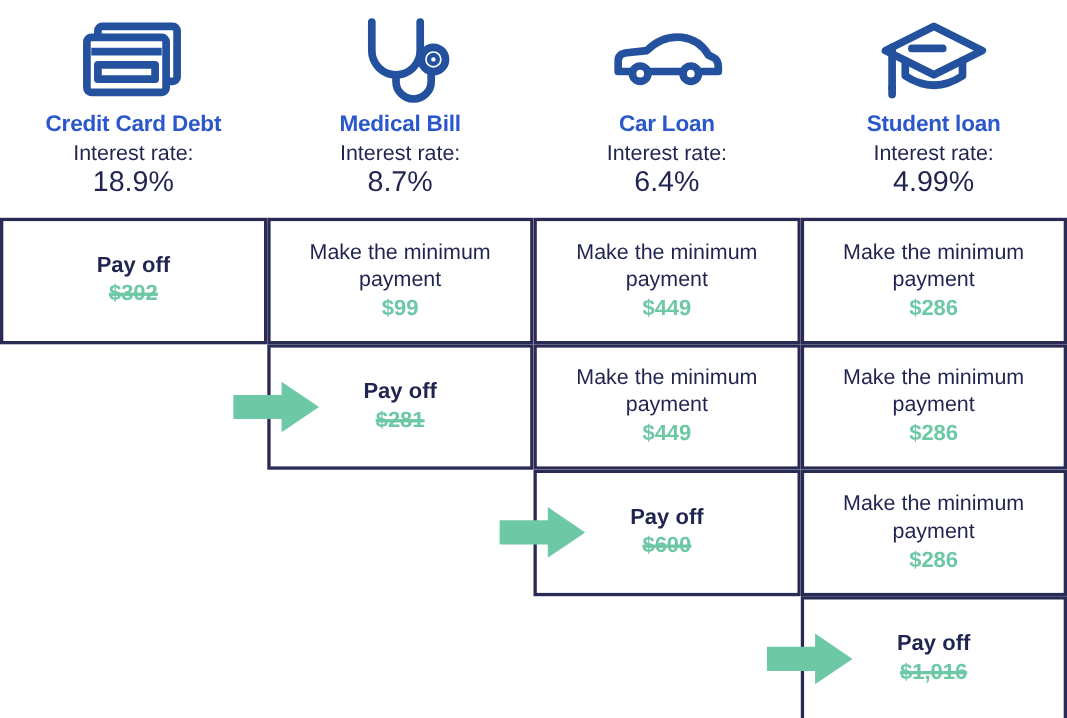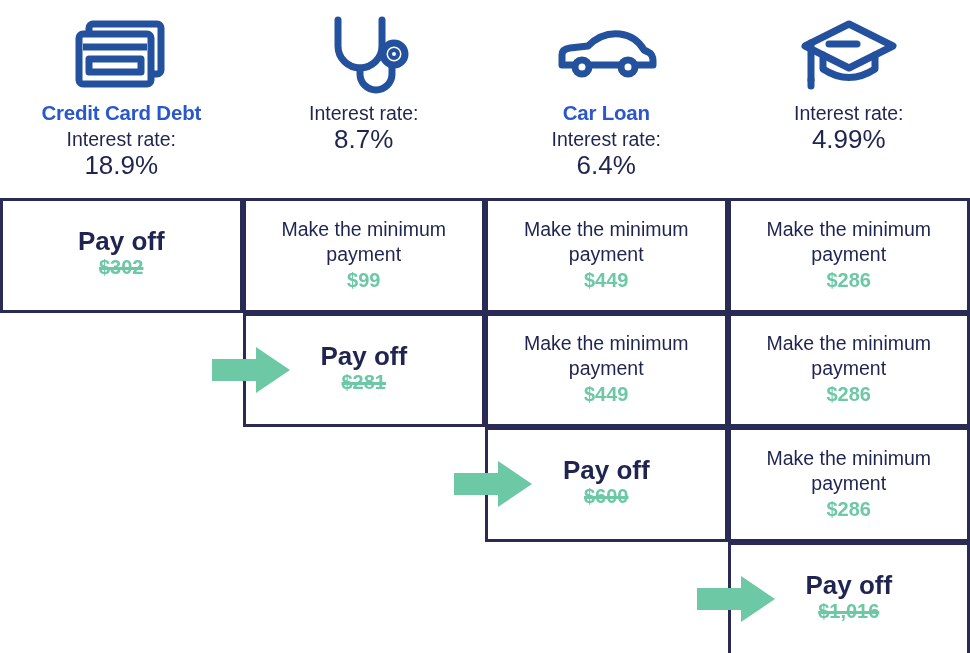--- a/index.html
+++ b/index.html
@@ -78,21 +78,21 @@
   }
   .cell-action {
     color: #1F2450;
     font-size: 19.5px;
     line-height: 25px;
     text-align: center;
     max-width: 218px;
   }
   .cell-action.payoff {
     font-weight: bold;
-    font-size: 26px;
+    font-size: 20px;
   }
   .cell-amount {
     color: #6DC8A6;
     font-weight: bold;
     font-size: 20px;
     line-height: 27px;
     text-align: center;
   }
   .cell-amount.struck {
     text-decoration: line-through;
@@ -133,20 +133,21 @@
     <div class="icon-wrap">
       <svg width="96" height="84" viewBox="0 0 96 84">
         <g fill="none" stroke="#23519E" stroke-width="7" stroke-linecap="round">
           <path d="M22 8 L22 34 A22 22 0 0 0 66 34 L66 8"></path>
           <path d="M44 56 L44 62 A16 16 0 0 0 76 62 L76 52"></path>
           <circle cx="78" cy="42" r="11" fill="#ffffff"></circle>
           <circle cx="78" cy="42" r="4" stroke-width="4"></circle>
         </g>
       </svg>
     </div>
+    <div class="debt-title">Medical Bill</div>
     <div class="rate-label">Interest rate:</div>
     <div class="rate-value">8.7%</div>
   </div>
 
   <div class="debt-col">
     <div class="icon-wrap">
       <svg width="104" height="62" viewBox="0 0 104 62">
         <g fill="none" stroke="#23519E" stroke-width="7" stroke-linejoin="round" stroke-linecap="round">
           <path d="M8 42 L8 32 Q8 26 16 25 L34 23 Q48 9 66 11 Q82 13 90 27 L94 29 Q99 31 99 38 L99 42 Z"></path>
           <circle cx="28" cy="44" r="7" fill="#ffffff"></circle>
@@ -164,20 +165,21 @@
       <svg width="100" height="80" viewBox="0 0 100 80">
         <g fill="none" stroke="#23519E" stroke-width="7" stroke-linejoin="round" stroke-linecap="round">
           <path d="M50 10 L94 32 L50 54 L6 32 Z"></path>
           <path d="M24 41 L24 55 Q50 72 76 55 L76 41"></path>
           <path d="M12 29 L12 66"></path>
           <path d="M12 66 L12 72"></path>
           <path d="M30 30 L58 30"></path>
         </g>
       </svg>
     </div>
+    <div class="debt-title">Student loan</div>
     <div class="rate-label">Interest rate:</div>
     <div class="rate-value">4.99%</div>
   </div>
 
 </div>
 
 <div id="grid">
     <div class="cell" style="left: 0px; top: 1px; width: 242.5px; height: 114.5px;">
       <div class="cell-action payoff">Pay off</div>
       <div class="cell-amount struck">$302</div>

